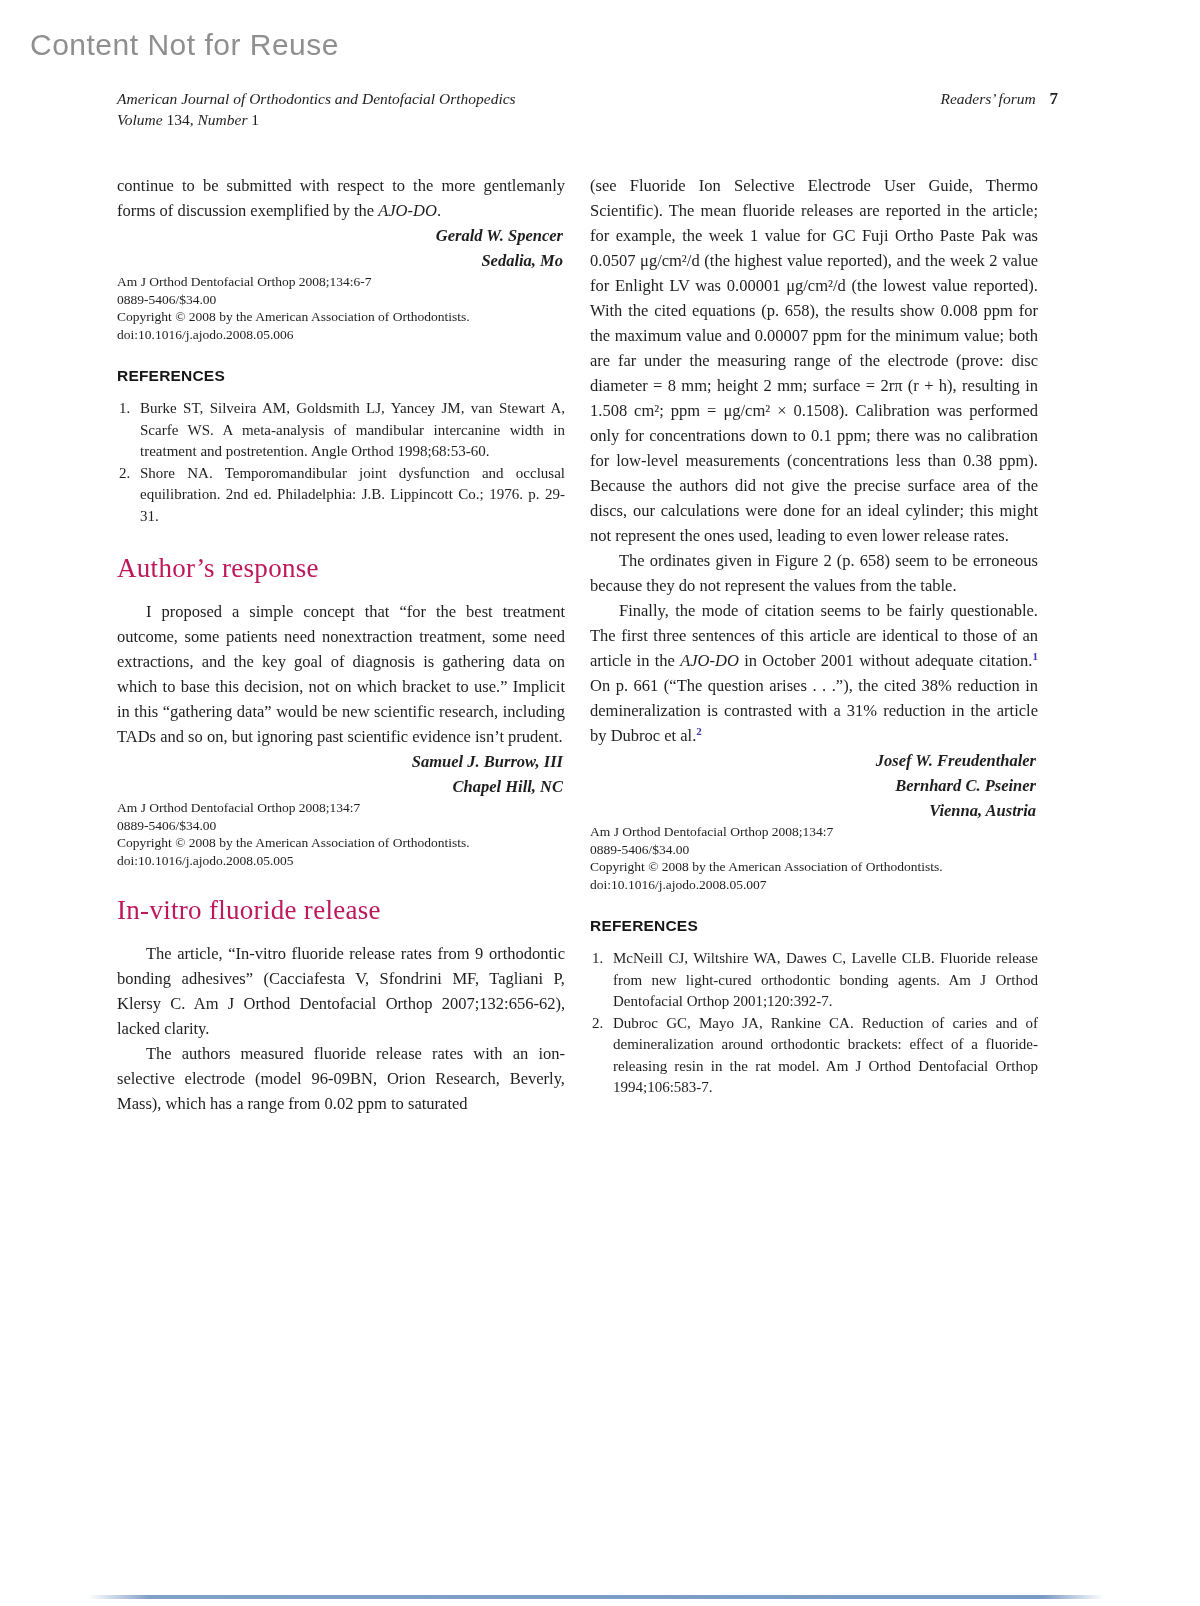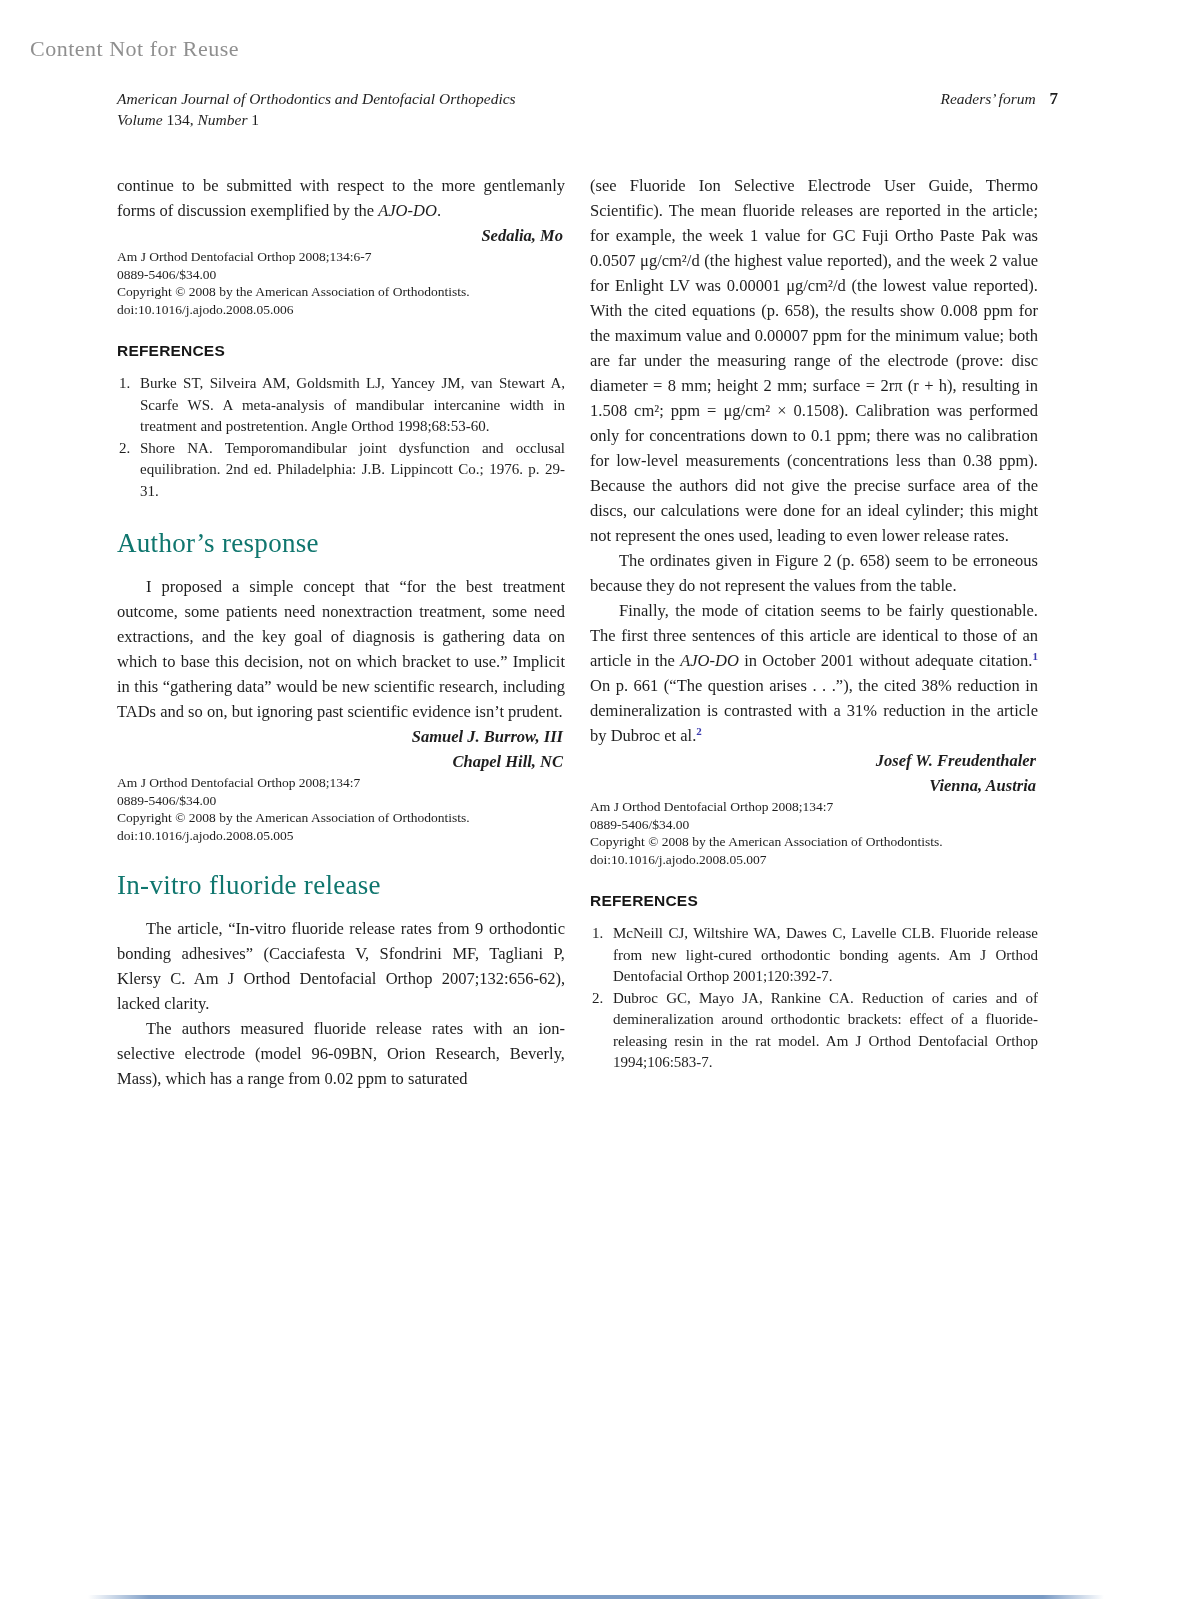--- a/index.html
+++ b/index.html
@@ -7,23 +7,23 @@
     width: 1200px; height: 1606px;
     background: #ffffff;
     font-family: "Liberation Serif", serif;
     color: #1e1e1e;
     position: relative;
     overflow: hidden;
   }
   .page { position: absolute; inset: 0; }
 
   .watermark {
-    position: absolute; left: 30px; top: 36px;
-    font-family: Liberation Serif, serif;
-    font-size: 22px; color: #8f8f8f; letter-spacing: 0.5px;
+    position: absolute; left: 30px; top: 28px;
+    font-family: Liberation Sans, sans-serif;
+    font-size: 30px; color: #8f8f8f; letter-spacing: 0.5px;
   }
 
   .header {
     position: absolute; left: 117px; top: 88px; width: 941px;
     display: flex; justify-content: space-between; align-items: flex-start;
     font-size: 15.5px; line-height: 21px;
   }
   .header .it { font-style: italic; }
   .header .rm { font-style: normal; }
   .header-left { text-align: left; font-style: italic; }
@@ -58,21 +58,21 @@
 
   .ref-item {
     position: relative; padding-left: 23px;
     font-size: 15px; line-height: 21.5px;
     text-align: justify; text-justify: inter-word;
   }
   .ref-num { position: absolute; left: 2px; top: 0; }
 
   .section-heading {
     font-weight: normal; font-size: 27px; letter-spacing: 0.3px;
-    margin: 26px 0 15px 0; color: #0f766e;
+    margin: 26px 0 15px 0; color: #be185d;
   }
 
   sup.cite {
     color: #3a3aae; font-size: 11px; line-height: 0;
     font-weight: bold; cursor: pointer;
   }
 
   .bottom-line {
     position: absolute; left: 88px; top: 1595px;
     width: 1016px; height: 4px;
@@ -106,20 +106,21 @@
     </div>
   </div>
 
   <div class="columns">
 
     <div class="col">
 
       <p class="body-p"><span>continue to be submitted with respect to the more gentle­manly forms of discussion exemplified by the </span><i>AJO-DO</i><span>.</span></p>
 
       <div class="signoff">
+        <div>Gerald W. Spencer</div>
         <div>Sedalia, Mo</div>
       </div>
 
       <div class="meta">
         <div>Am J Orthod Dentofacial Orthop 2008;134:6-7</div>
         <div>0889-5406/$34.00</div>
         <div>Copyright © 2008 by the American Association of Orthodontists.</div>
         <div>doi:10.1016/j.ajodo.2008.05.006</div>
       </div>
 
@@ -160,20 +161,21 @@
     <div class="col">
 
       <p class="body-p">(see Fluoride Ion Selective Electrode User Guide, Thermo Scientific). The mean fluoride releases are reported in the article; for example, the week 1 value for GC Fuji Ortho Paste Pak was 0.0507 μg/cm²/d (the highest value reported), and the week 2 value for Enlight LV was 0.00001 μg/cm²/d (the lowest value reported). With the cited equations (p. 658), the results show 0.008 ppm for the maximum value and 0.00007 ppm for the minimum value; both are far under the measuring range of the electrode (prove: disc diameter = 8 mm; height 2 mm; surface = 2rπ (r + h), resulting in 1.508 cm²; ppm = μg/cm² × 0.1508). Calibration was performed only for concentrations down to 0.1 ppm; there was no calibration for low-level measurements (concentrations less than 0.38 ppm). Because the authors did not give the precise surface area of the discs, our calculations were done for an ideal cylinder; this might not represent the ones used, leading to even lower release rates.</p>
 
       <p class="body-p indent">The ordinates given in Figure 2 (p. 658) seem to be erroneous because they do not represent the values from the table.</p>
 
       <p class="body-p indent"><span>Finally, the mode of citation seems to be fairly question­able. The first three sentences of this article are identical to those of an article in the </span><i>AJO-DO</i><span> in October 2001 without adequate citation.</span><sup class="cite">1</sup><span> On p. 661 (“The question arises . . .”), the cited 38% reduction in demineralization is contrasted with a 31% reduction in the article by Dubroc et al.</span><sup class="cite">2</sup></p>
 
       <div class="signoff">
         <div>Josef W. Freudenthaler</div>
+        <div>Bernhard C. Pseiner</div>
         <div>Vienna, Austria</div>
       </div>
 
       <div class="meta">
         <div>Am J Orthod Dentofacial Orthop 2008;134:7</div>
         <div>0889-5406/$34.00</div>
         <div>Copyright © 2008 by the American Association of Orthodontists.</div>
         <div>doi:10.1016/j.ajodo.2008.05.007</div>
       </div>
 

